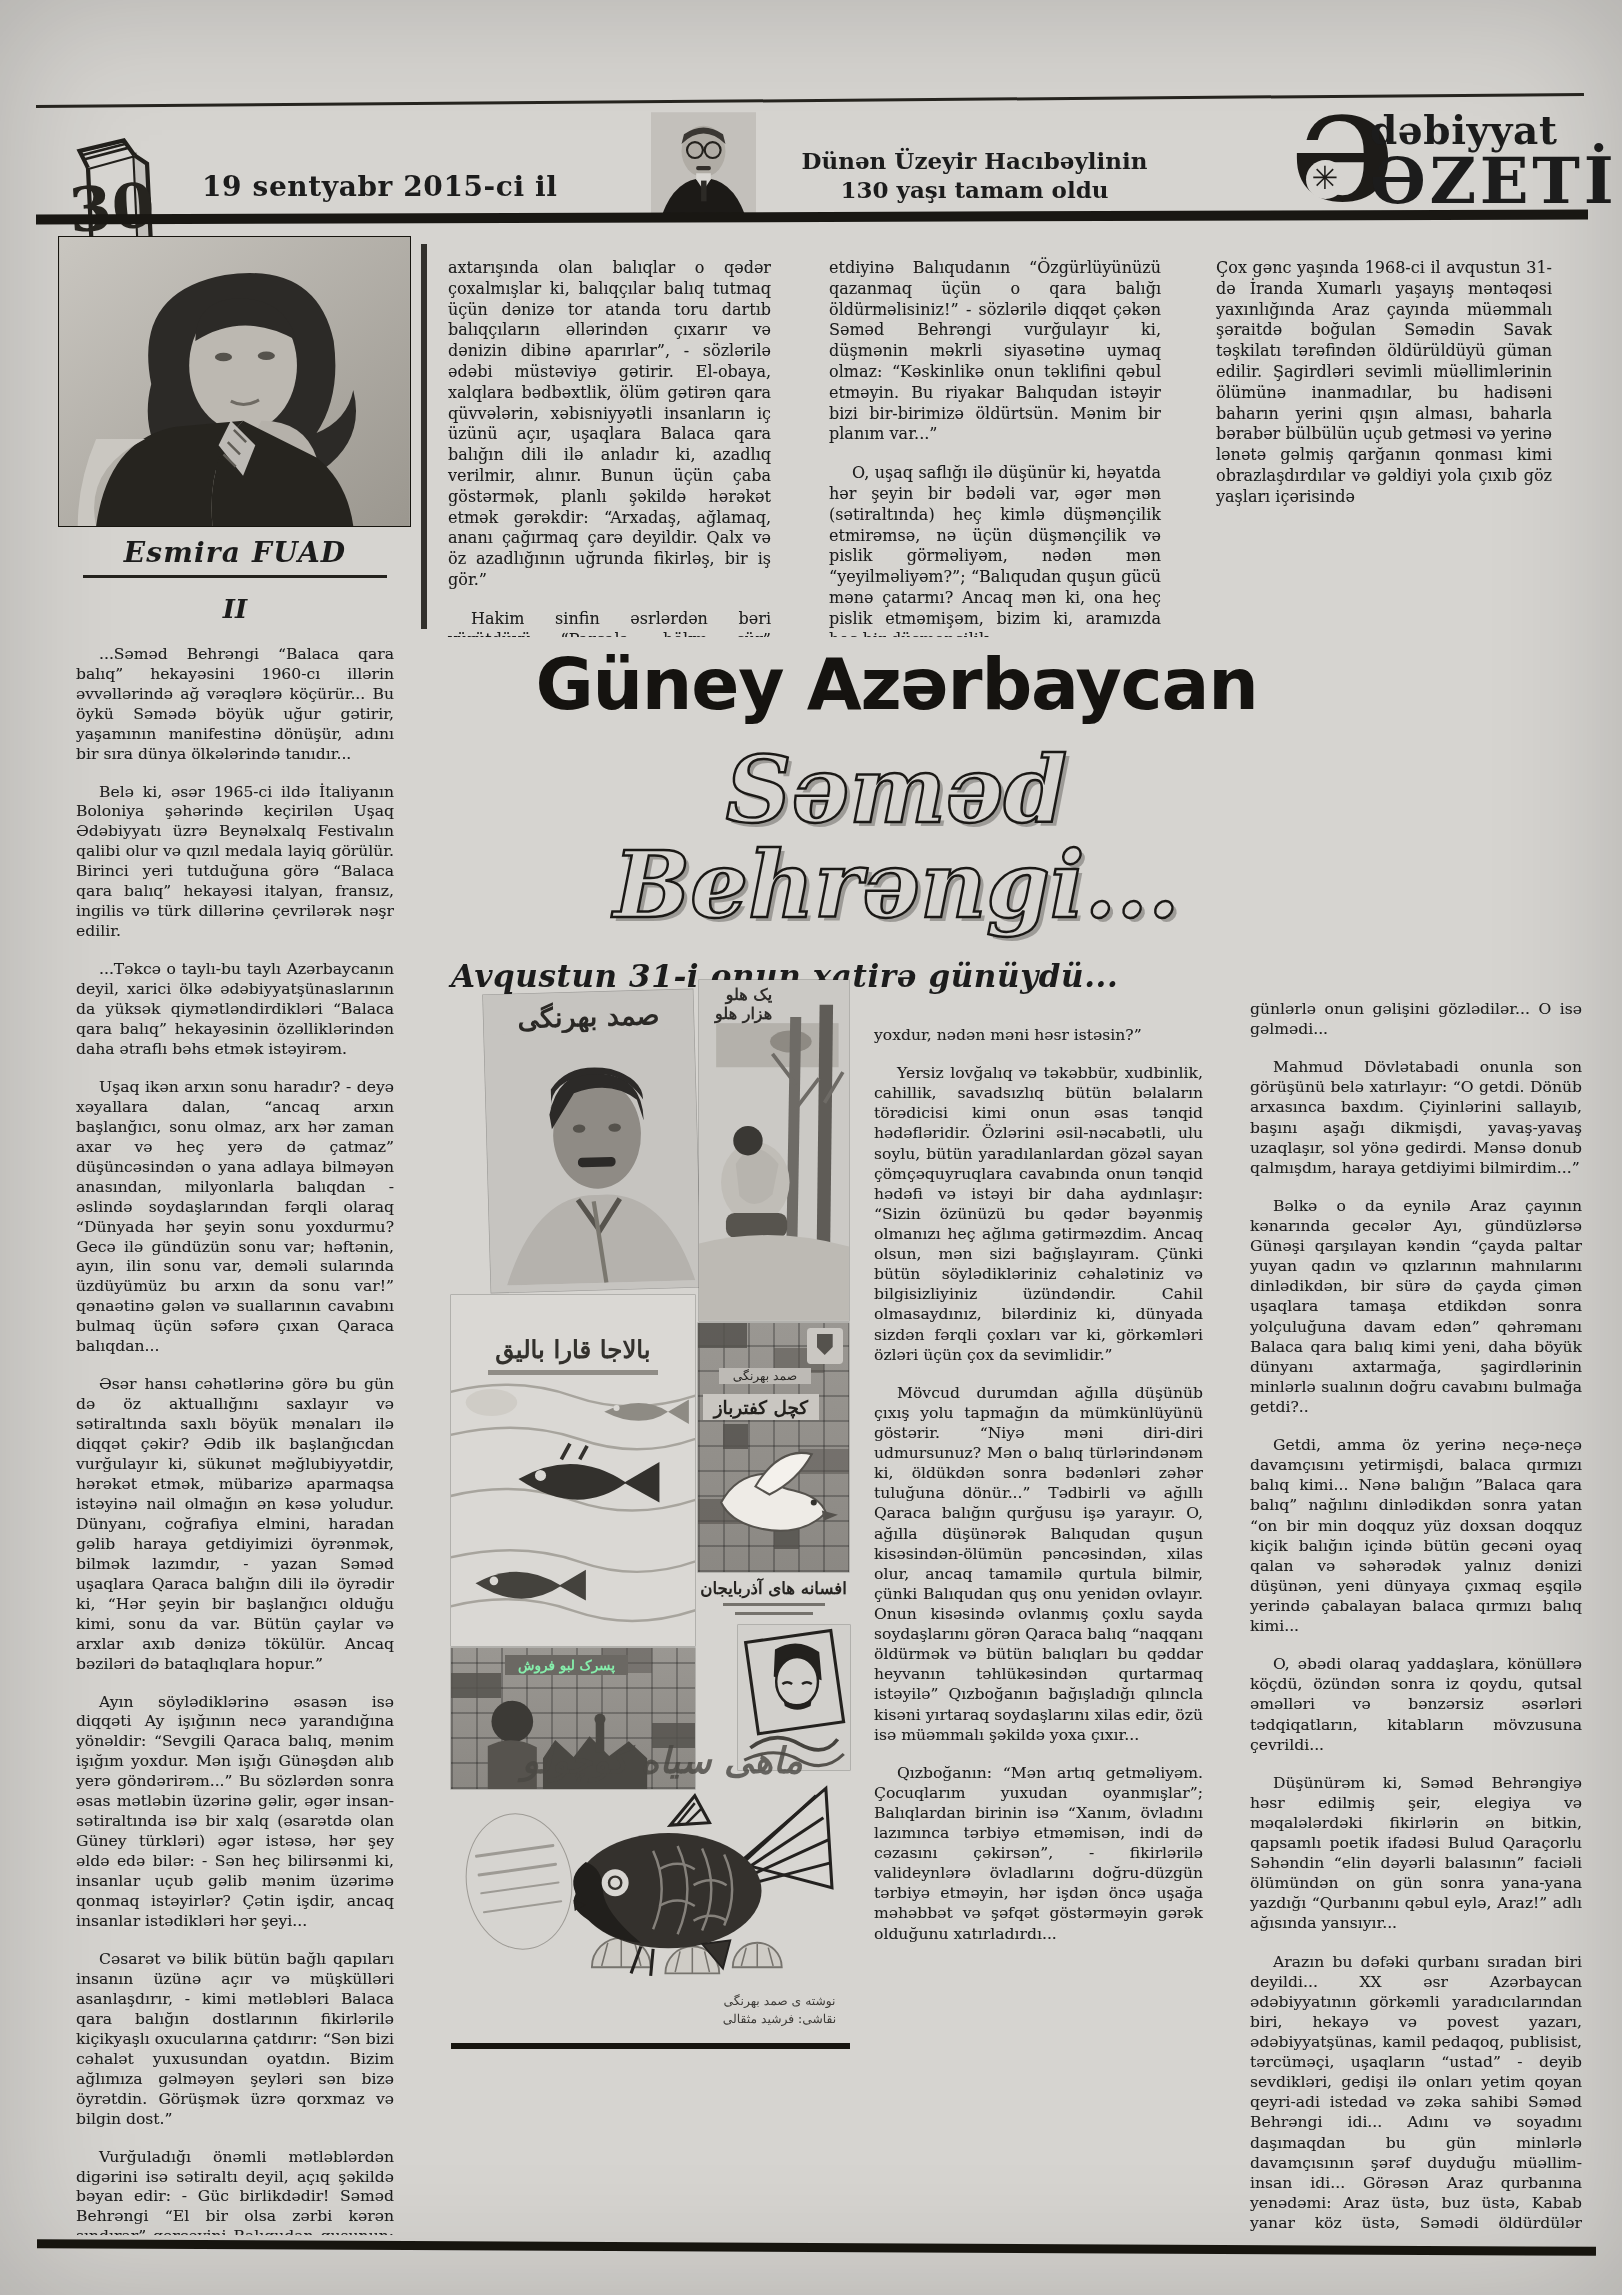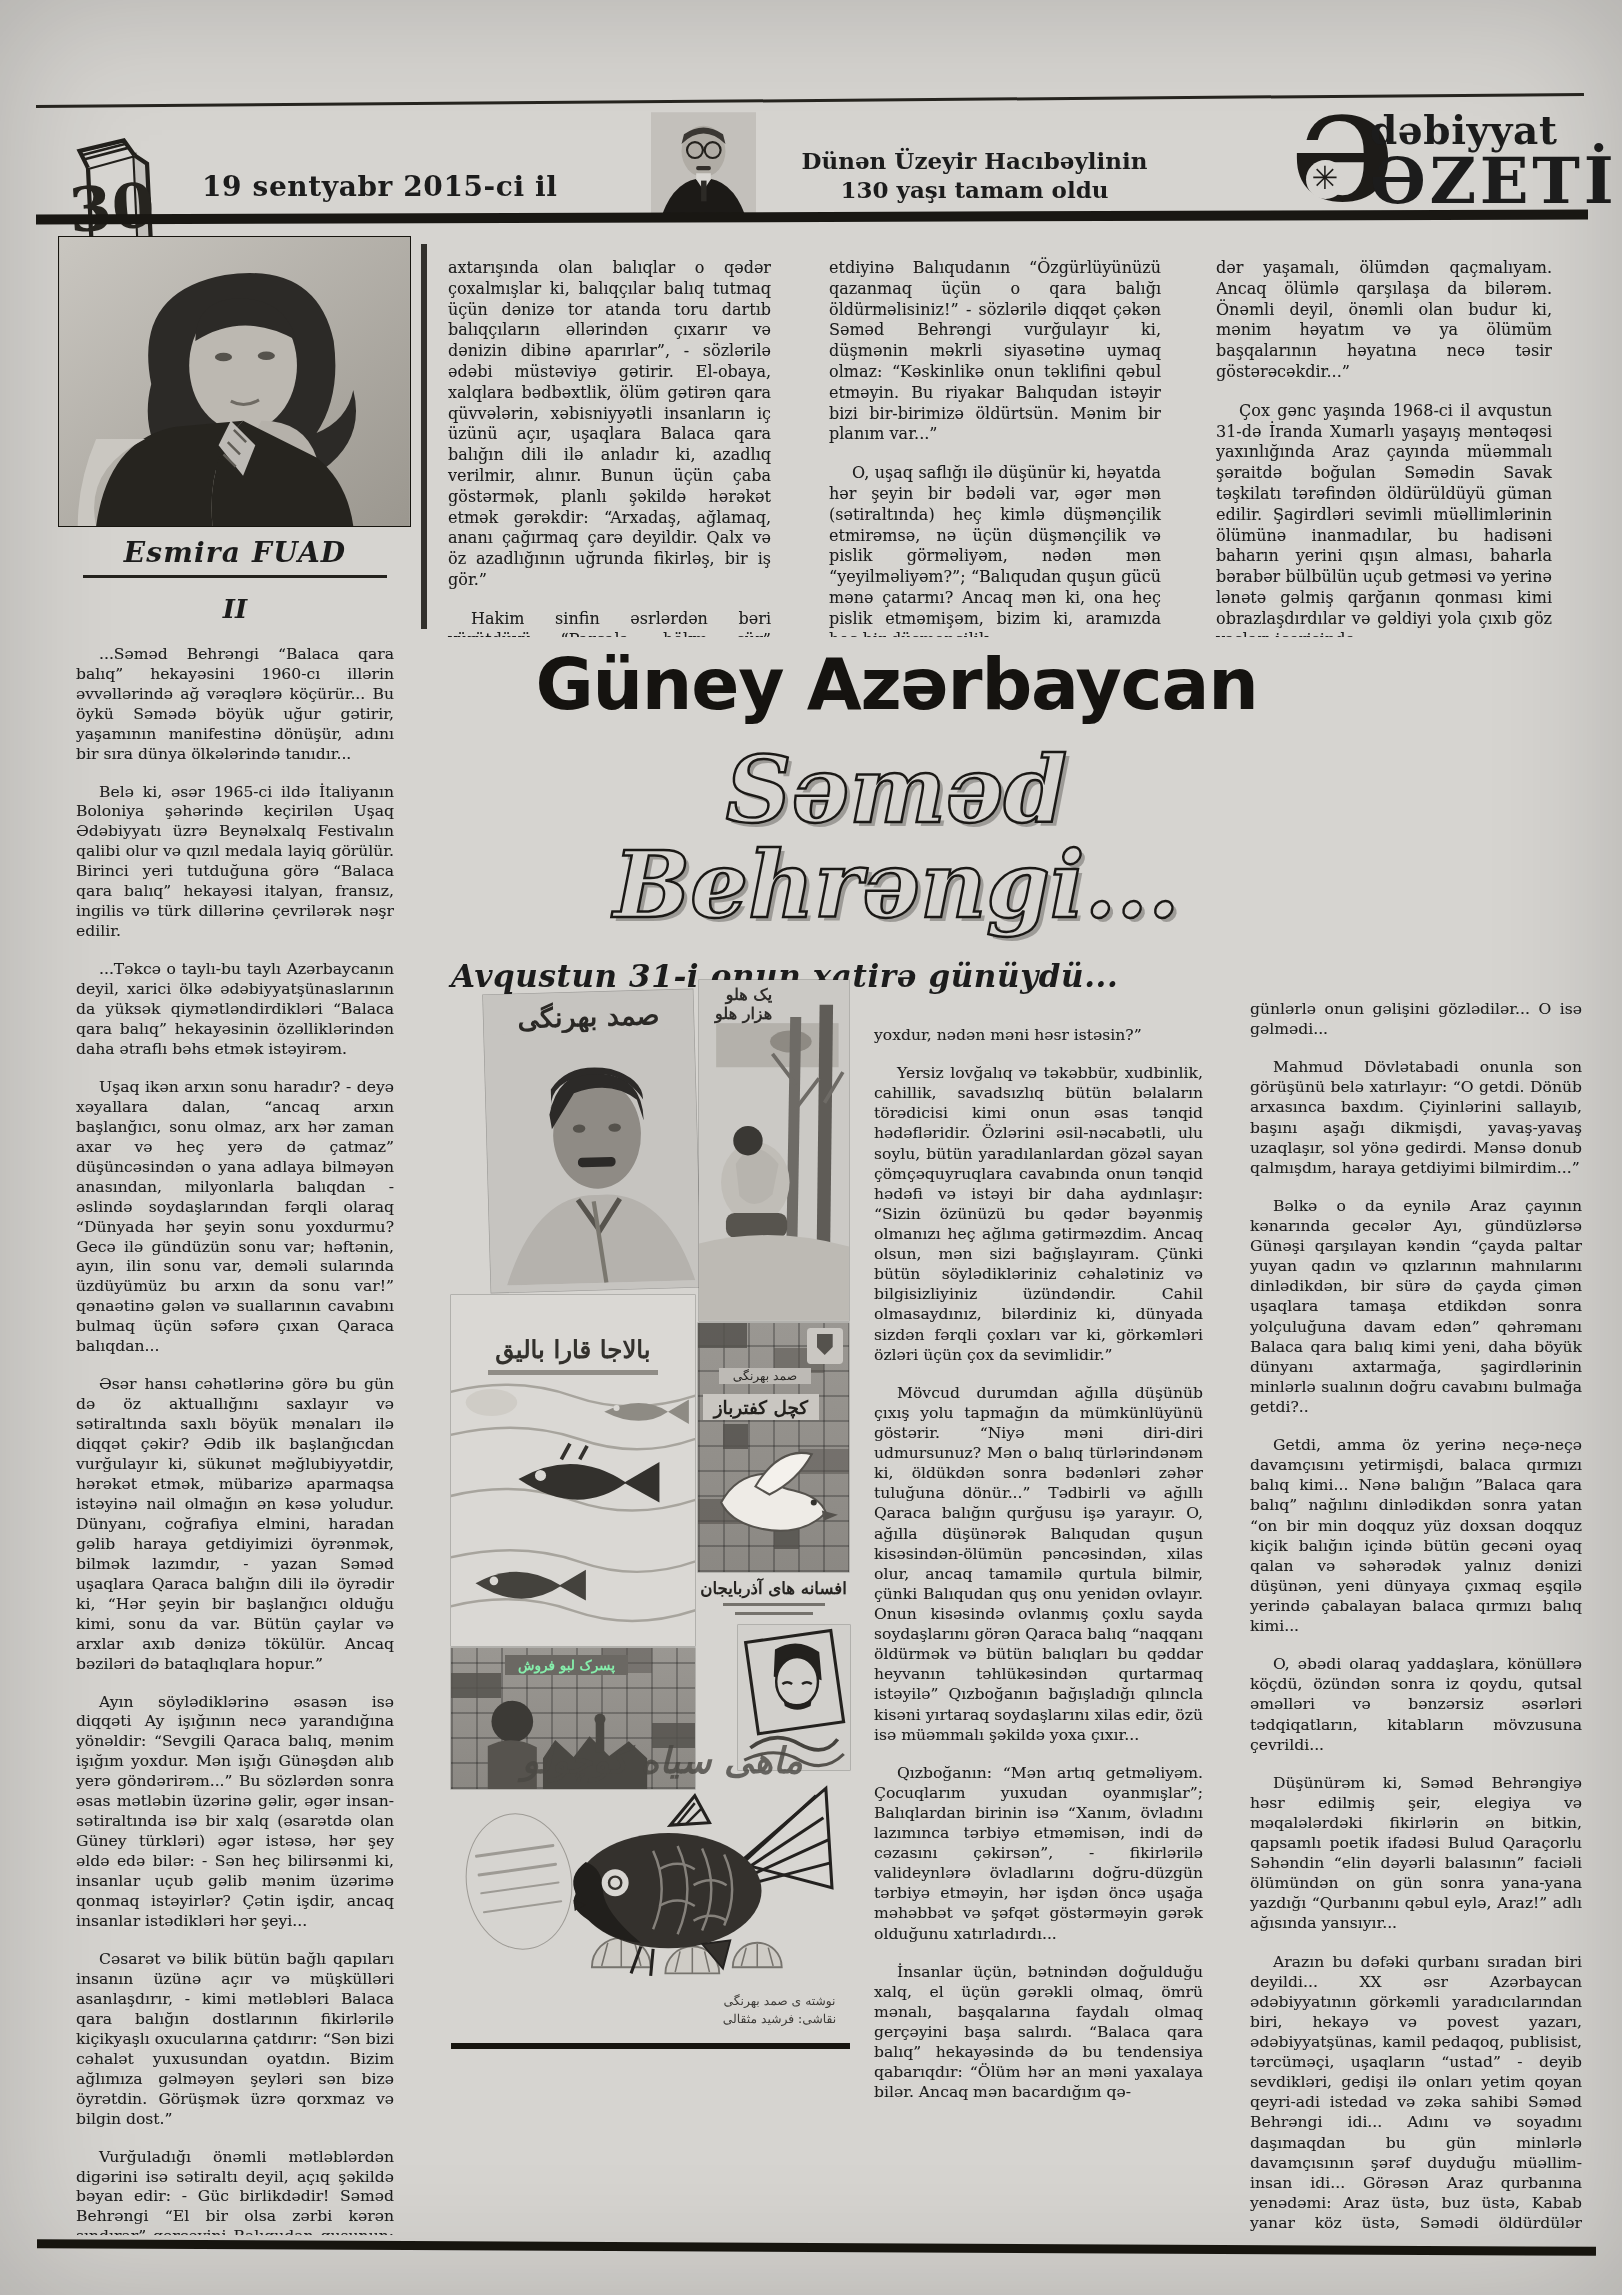--- a/index.html
+++ b/index.html
@@ -175,21 +175,20 @@
 
   <div class="abs col2top newscol cont">
       <p>axtarışında olan balıqlar o qədər çoxalmışlar ki, balıqçılar balıq tutmaq üçün dənizə tor atanda toru dartıb balıqçıların əllərindən çıxarır və dənizin dibinə aparırlar”, - sözlərilə ədəbi müstəviyə gətirir. El-obaya, xalqlara bədbəxtlik, ölüm gətirən qara qüvvələrin, xəbisniyyətli insanların iç üzünü açır, uşaqlara Balaca qara balığın dili ilə anladır ki, azadlıq verilmir, alınır. Bunun üçün çaba göstərmək, planlı şəkildə hərəkət etmək gərəkdir: “Arxadaş, ağlamaq, ananı çağırmaq çarə deyildir. Qalx və öz azadlığının uğrunda fikirləş, bir iş gör.”</p>
       <p>Hakim sinfin əsrlərdən bəri yürütdüyü “Parçala, hökm sür” siyasətinin davam</p>
     </div>
   <div class="abs col3top newscol cont">
       <p>etdiyinə Balıqudanın “Özgürlüyünüzü qazanmaq üçün o qara balığı öldürməlisiniz!” - sözlərilə diqqət çəkən Səməd Behrəngi vurğulayır ki, düşmənin məkrli siyasətinə uymaq olmaz: “Kəskinlikə onun təklifini qəbul etməyin. Bu riyakar Balıqudan istəyir bizi bir-birimizə öldürtsün. Mənim bir planım var...”</p>
       <p>O, uşaq saflığı ilə düşünür ki, həyatda hər şeyin bir bədəli var, əgər mən (sətiraltında) heç kimlə düşmənçilik etmirəmsə, nə üçün düşmənçilik və pislik görməliyəm, nədən mən “yeyilməliyəm?”; “Balıqudan quşun gücü mənə çatarmı? Ancaq mən ki, ona heç pislik etməmişəm, bizim ki, aramızda heç bir düşmənçilik</p>
     </div>
   <div class="abs col4top newscol cont">
-      <p>dər yaşamalı, ölümdən qaçmalıyam. Ancaq ölümlə qarşılaşa da bilərəm. Önəmli deyil, önəmli olan budur ki, mənim həyatım və ya ölümüm başqalarının həyatına necə təsir göstərəcəkdir...”</p>
       <p>Çox gənc yaşında 1968-ci il avqustun 31-də İranda Xumarlı yaşayış məntəqəsi yaxınlığında Araz çayında müəmmalı şəraitdə boğulan Səmədin Savak təşkilatı tərəfindən öldürüldüyü güman edilir. Şagirdləri sevimli müəllimlərinin ölümünə inanmadılar, bu hadisəni baharın yerini qışın alması, baharla bərabər bülbülün uçub getməsi və yerinə lənətə gəlmiş qarğanın qonması kimi obrazlaşdırdılar və gəldiyi yola çıxıb göz yaşları içərisində</p>
     </div>
 
   <div class="abs headline">
     <div class="hl1">Güney Azərbaycan</div>
     <div class="hl3">Səməd Behrəngi...</div>
   </div>
   <div class="abs subtitle">Avqustun 31-i onun xatirə günüydü...</div>
 
   <div class="abs collage">
@@ -353,21 +352,20 @@
       <div>نوشته ی صمد بهرنگی</div>
       <div>نقاشی: فرشید مثقالی</div>
     </div>
   </div>
 
   <div class="abs midcol newscol cont">
       <p>yoxdur, nədən məni həsr istəsin?”</p>
       <p>Yersiz lovğalıq və təkəbbür, xudbinlik, cahillik, savadsızlıq bütün bəlaların törədicisi kimi onun əsas tənqid hədəfləridir. Özlərini əsil-nəcabətli, ulu soylu, bütün yaradılanlardan gözəl sayan çömçəquyruqlara cavabında onun tənqid hədəfi və istəyi bir daha aydınlaşır: “Sizin özünüzü bu qədər bəyənmiş olmanızı heç ağlıma gətirməzdim. Ancaq olsun, mən sizi bağışlayıram. Çünki bütün söylədikləriniz cəhalətiniz və bilgisizliyiniz üzündəndir. Cahil olmasaydınız, bilərdiniz ki, dünyada sizdən fərqli çoxları var ki, görkəmləri özləri üçün çox da sevimlidir.”</p>
       <p>Mövcud durumdan ağılla düşünüb çıxış yolu tapmağın da mümkünlüyünü göstərir. “Niyə məni diri-diri udmursunuz? Mən o balıq türlərindənəm ki, öldükdən sonra bədənləri zəhər tuluğuna dönür...” Tədbirli və ağıllı Qaraca balığın qurğusu işə yarayır. O, ağılla düşünərək Balıqudan quşun kisəsindən-ölümün pəncəsindən, xilas olur, ancaq tamamilə qurtula bilmir, çünki Balıqudan quş onu yenidən ovlayır. Onun kisəsində ovlanmış çoxlu sayda soydaşlarını görən Qaraca balıq “naqqanı öldürmək və bütün balıqları bu qəddar heyvanın təhlükəsindən qurtarmaq istəyilə” Qızboğanın bağışladığı qılıncla kisəni yırtaraq soydaşlarını xilas edir, özü isə müəmmalı şəkildə yoxa çıxır...</p>
       <p>Qızboğanın: “Mən artıq getməliyəm. Çocuqlarım yuxudan oyanmışlar”; Balıqlardan birinin isə “Xanım, övladını lazımınca tərbiyə etməmisən, indi də cəzasını çəkirsən”, - fikirlərilə valideynlərə övladlarını doğru-düzgün tərbiyə etməyin, hər işdən öncə uşağa məhəbbət və şəfqət göstərməyin gərək olduğunu xatırladırdı...</p>
-      <p>İnsanlar üçün, bətnindən doğulduğu xalq, el üçün gərəkli olmaq, ömrü mənalı, başqalarına faydalı olmaq gerçəyini başa salırdı. “Balaca qara balıq” hekayəsində də bu tendensiya qabarıqdır: “Ölüm hər an məni yaxalaya bilər. Ancaq mən bacardığım qə-</p>
     </div>
   <div class="abs rightcol newscol cont">
       <p>günlərlə onun gəlişini gözlədilər... O isə gəlmədi...</p>
       <p>Mahmud Dövlətabadi onunla son görüşünü belə xatırlayır: “O getdi. Dönüb arxasınca baxdım. Çiyinlərini sallayıb, başını aşağı dikmişdi, yavaş-yavaş uzaqlaşır, sol yönə gedirdi. Mənsə donub qalmışdım, haraya getdiyimi bilmirdim...”</p>
       <p>Bəlkə o da eynilə Araz çayının kənarında gecələr Ayı, gündüzlərsə Günəşi qarşılayan kəndin “çayda paltar yuyan qadın və qızlarının mahnılarını dinlədikdən, bir sürə də çayda çimən uşaqlara tamaşa etdikdən sonra yolçuluğuna davam edən” qəhrəmanı Balaca qara balıq kimi yeni, daha böyük dünyanı axtarmağa, şagirdlərinin minlərlə sualının doğru cavabını bulmağa getdi?..</p>
       <p>Getdi, amma öz yerinə neçə-neçə davamçısını yetirmişdi, balaca qırmızı balıq kimi... Nənə balığın ”Balaca qara balıq” nağılını dinlədikdən sonra yatan “on bir min doqquz yüz doxsan doqquz kiçik balığın içində bütün gecəni oyaq qalan və səhərədək yalnız dənizi düşünən, yeni dünyaya çıxmaq eşqilə yerində çabalayan balaca qırmızı balıq kimi...</p>
       <p>O, əbədi olaraq yaddaşlara, könüllərə köçdü, özündən sonra iz qoydu, qutsal əməlləri və bənzərsiz əsərləri tədqiqatların, kitabların mövzusuna çevrildi...</p>
       <p>Düşünürəm ki, Səməd Behrəngiyə həsr edilmiş şeir, elegiya və məqalələrdəki fikirlərin ən bitkin, qapsamlı poetik ifadəsi Bulud Qaraçorlu Səhəndin “elin dəyərli balasının” faciəli ölümündən on gün sonra yana-yana yazdığı “Qurbanını qəbul eylə, Araz!” adlı ağısında yansıyır...</p>
       <p>Arazın bu dəfəki qurbanı sıradan biri deyildi... XX əsr Azərbaycan ədəbiyyatının görkəmli yaradıcılarından biri, hekayə və povest yazarı, ədəbiyyatşünas, kamil pedaqoq, publisist, tərcüməçi, uşaqların “ustad” - deyib sevdikləri, gedişi ilə onları yetim qoyan qeyri-adi istedad və zəka sahibi Səməd Behrəngi idi... Adını və soyadını daşımaqdan bu gün minlərlə davamçısının şərəf duyduğu müəllim-insan idi... Görəsən Araz qurbanına yenədəmi: Araz üstə, buz üstə, Kabab yanar köz üstə, Səmədi öldürdülər Danışdı söz üstə! - deyib göz yaşıyla layla deyir?</p>
     </div>

